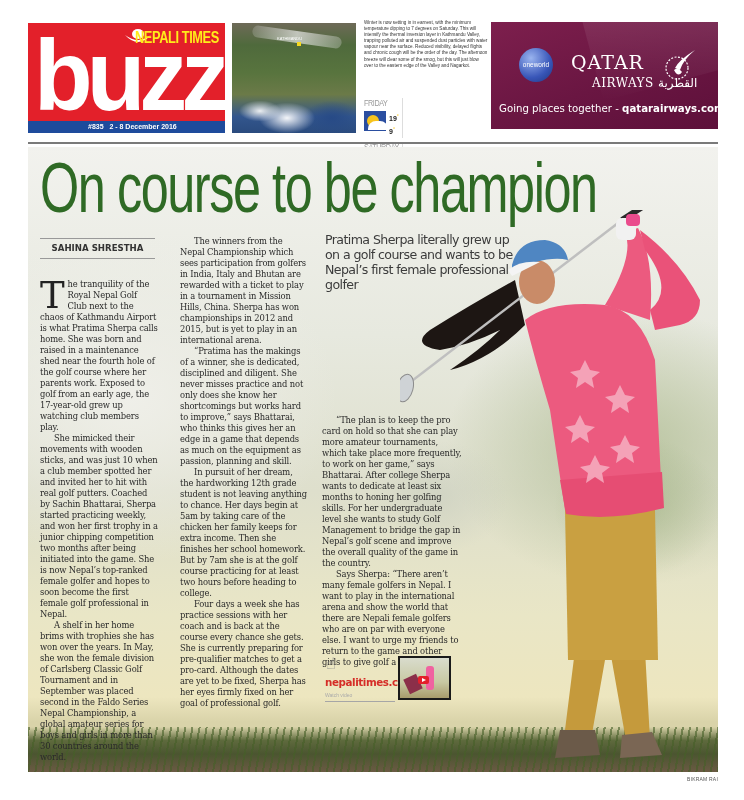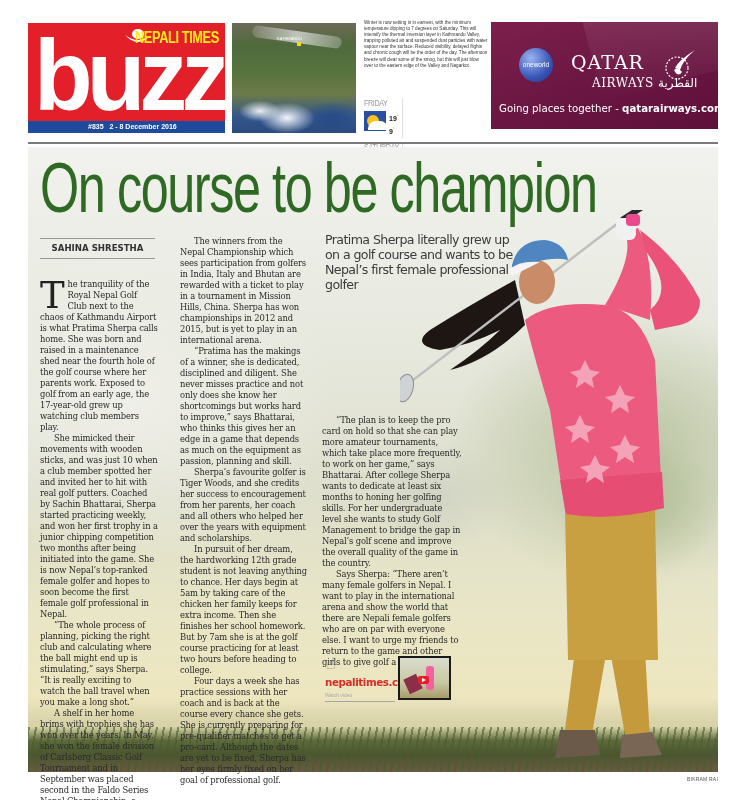--- a/index.html
+++ b/index.html
@@ -316,28 +316,26 @@
 
 <h1 class="headline">On course to be champion</h1>
 
 <div class="byline">SAHINA SHRESTHA</div>
 
 <div class="standfirst">Pratima Sherpa literally grew up on a golf course and wants to be Nepal’s first female professional golfer</div>
 
 <div class="col col-1">
   <p class="first"><span class="dropcap">T</span><span>he tranquility of the Royal Nepal Golf Club next to the chaos of Kathmandu Airport is what Pratima Sherpa calls home. She was born and raised in a maintenance shed near the fourth hole of the golf course where her parents work. Exposed to golf from an early age, the 17-year-old grew up watching club members play.</span></p>
   <p>She mimicked their movements with wooden sticks, and was just 10 when a club member spotted her and invited her to hit with real golf putters. Coached by Sachin Bhattarai, Sherpa started practicing weekly, and won her first trophy in a junior chipping competition two months after being initiated into the game. She is now Nepal’s top-ranked female golfer and hopes to soon become the first female golf professional in Nepal.</p>
-  <p>“The whole process of planning, picking the right club and calculating where the ball might end up is stimulating,” says Sherpa. “It is really exciting to watch the ball travel when you make a long shot.”</p>
   <p>A shelf in her home brims with trophies she has won over the years. In May, she won the female division of Carlsberg Classic Golf Tournament and in September was placed second in the Faldo Series Nepal Championship, a global amateur series for boys and girls in more than 30 countries around the world.</p>
 </div>
 
 <div class="col col-2">
   <p>The winners from the Nepal Championship which sees participation from golfers in India, Italy and Bhutan are rewarded with a ticket to play in a tournament in Mission Hills, China. Sherpa has won championships in 2012 and 2015, but is yet to play in an international arena.</p>
   <p>“Pratima has the makings of a winner, she is dedicated, disciplined and diligent. She never misses practice and not only does she know her shortcomings but works hard to improve,” says Bhattarai, who thinks this gives her an edge in a game that depends as much on the equipment as passion, planning and skill.</p>
-  <p>Sherpa’s favourite golfer is Tiger Woods, and she credits her success to encouragement from her parents, her coach and all others who helped her over the years with equipment and scholarships.</p>
   <p>In pursuit of her dream, the hardworking 12th grade student is not leaving anything to chance. Her days begin at 5am by taking care of the chicken her family keeps for extra income. Then she finishes her school homework. But by 7am she is at the golf course practicing for at least two hours before heading to college.</p>
   <p>Four days a week she has practice sessions with her coach and is back at the course every chance she gets. She is currently preparing for pre-qualifier matches to get a pro-card. Although the dates are yet to be fixed, Sherpa has her eyes firmly fixed on her goal of professional golf.</p>
 </div>
 
 <div class="col col-3">
   <p>“The plan is to keep the pro card on hold so that she can play more amateur tournaments, which take place more frequently, to work on her game,” says Bhattarai. After college Sherpa wants to dedicate at least six months to honing her golfing skills. For her undergraduate level she wants to study Golf Management to bridge the gap in Nepal’s golf scene and improve the overall quality of the game in the country.</p>
   <p><span>Says Sherpa: “There aren’t many female golfers in Nepal. I want to play in the international arena and show the world that there are Nepali female golfers who are on par with everyone else. I want to urge my friends to return to the game and other girls to give golf a shot.”</span> <span class="endmark"></span></p>
 </div>
 
 <div class="promo">

